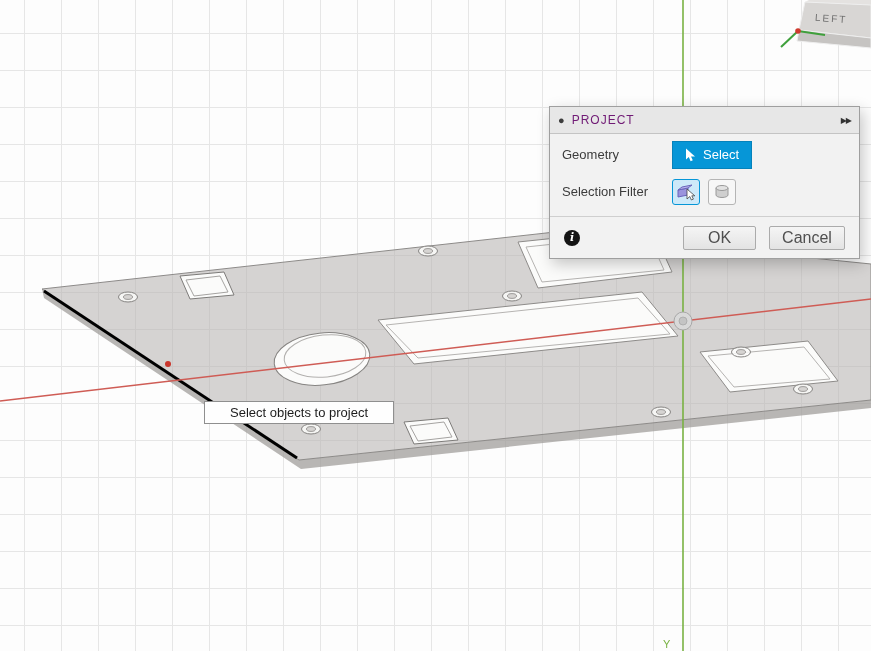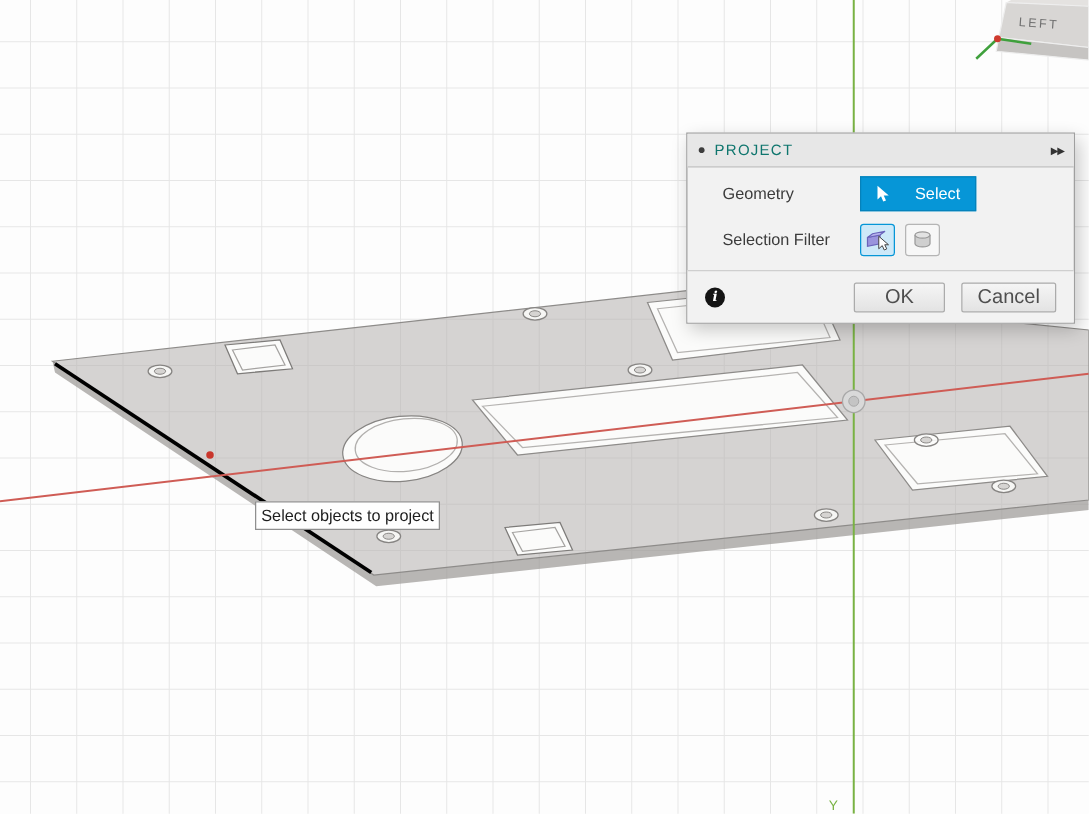--- a/index.html
+++ b/index.html
@@ -8,41 +8,41 @@
     background-color:#fdfdfd;
     background-image:linear-gradient(#e6e6e6 1px, transparent 1px),
                      linear-gradient(90deg,#e6e6e6 1px, transparent 1px);
     background-size:37px 37px;background-position:24px 33px;
     font-family:"Liberation Sans",sans-serif;
   }
   .scene{position:absolute;left:0;top:0;}
   
   .tooltip{
     position:absolute;left:204px;top:401px;background:#fefefe;
-    border:1px solid #8f8f8f;padding:3px 4px;font-size:13px;color:#1d1d1d;
+    border:1px solid #8f8f8f;padding:3px 25px;font-size:13px;color:#1d1d1d;
     white-space:nowrap;
   }
   
   .dialog{
     position:absolute;left:549px;top:106px;width:311px;box-sizing:border-box;
     background:#f2f2f2;border:1px solid #9f9f9f;
     box-shadow:3px 5px 14px rgba(0,0,0,.22);font-size:13px;color:#3f3f3f;
   }
   .dlg-header{
     height:26px;background:#e7e7e7;border-bottom:1px solid #c4c4c4;
     display:flex;align-items:center;padding:0 8px;user-select:none;
   }
   .handle-icon{font-size:11px;color:#3d3d3d;line-height:1;}
-  .dlg-title{margin-left:7px;font-size:12px;letter-spacing:1px;color:#0f766e;}
+  .dlg-title{margin-left:7px;font-size:12px;letter-spacing:1px;color:#701a75;}
   .expand-icon{margin-left:auto;font-size:8px;letter-spacing:-1px;color:#333;cursor:pointer;}
   .dlg-body{padding:2px 12px 0 12px;}
-  .drow{display:flex;align-items:center;height:37px;margin-left:16px;}
+  .drow{display:flex;align-items:center;height:37px;}
   .drow-label{width:110px;color:#3c3c3c;}
   .select-btn{
-    display:inline-flex;align-items:center;gap:20px;height:28px;padding:0 12px;
+    display:inline-flex;align-items:center;gap:7px;height:28px;padding:0 12px;
     background:#0696d7;border:1px solid #0582bb;color:#fff;font-size:13px;
     font-family:"Liberation Sans",sans-serif;cursor:pointer;
   }
   .filter-btn{
     width:28px;height:26px;border:1px solid #b5b5b5;background:#f7f7f7;border-radius:3px;
     display:inline-flex;align-items:center;justify-content:center;margin-right:8px;cursor:pointer;padding:0;
   }
   .filter-btn.active{background:#cde9f9;border:1px solid #0696d7;}
   .checkbox{
     width:15px;height:15px;margin-left:8px;border:2px solid #5f5f5f;background:#fff;

